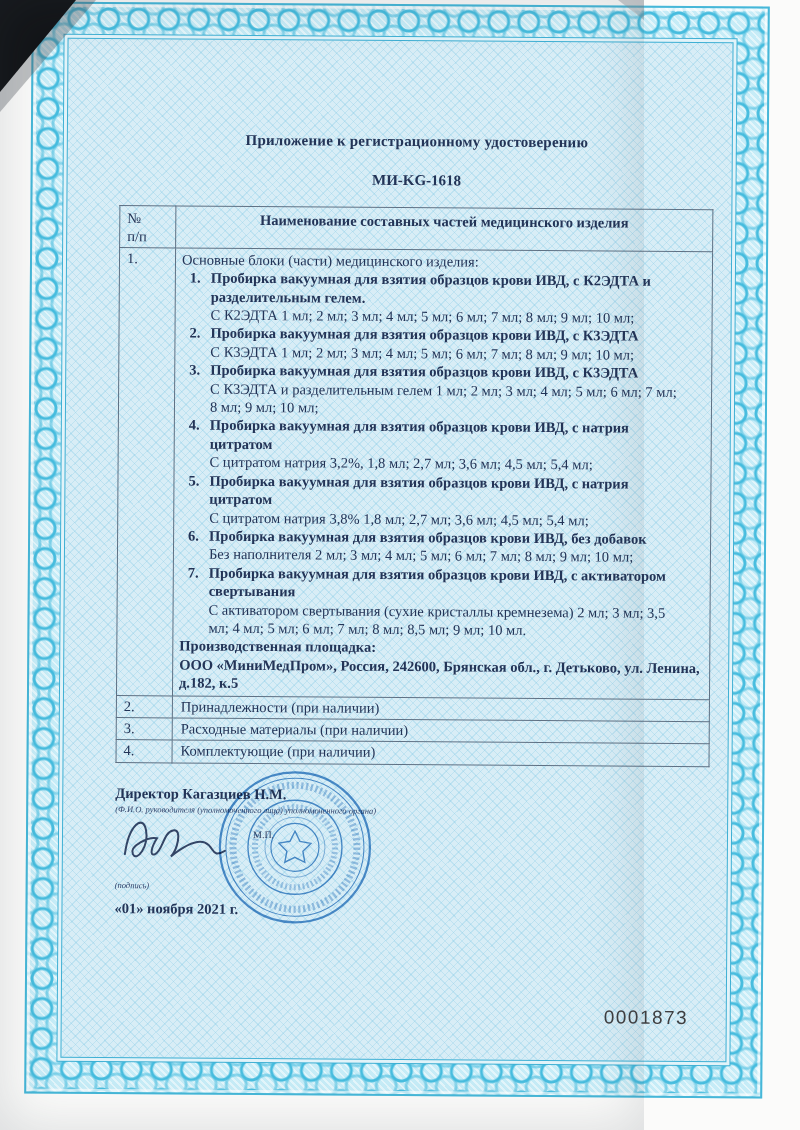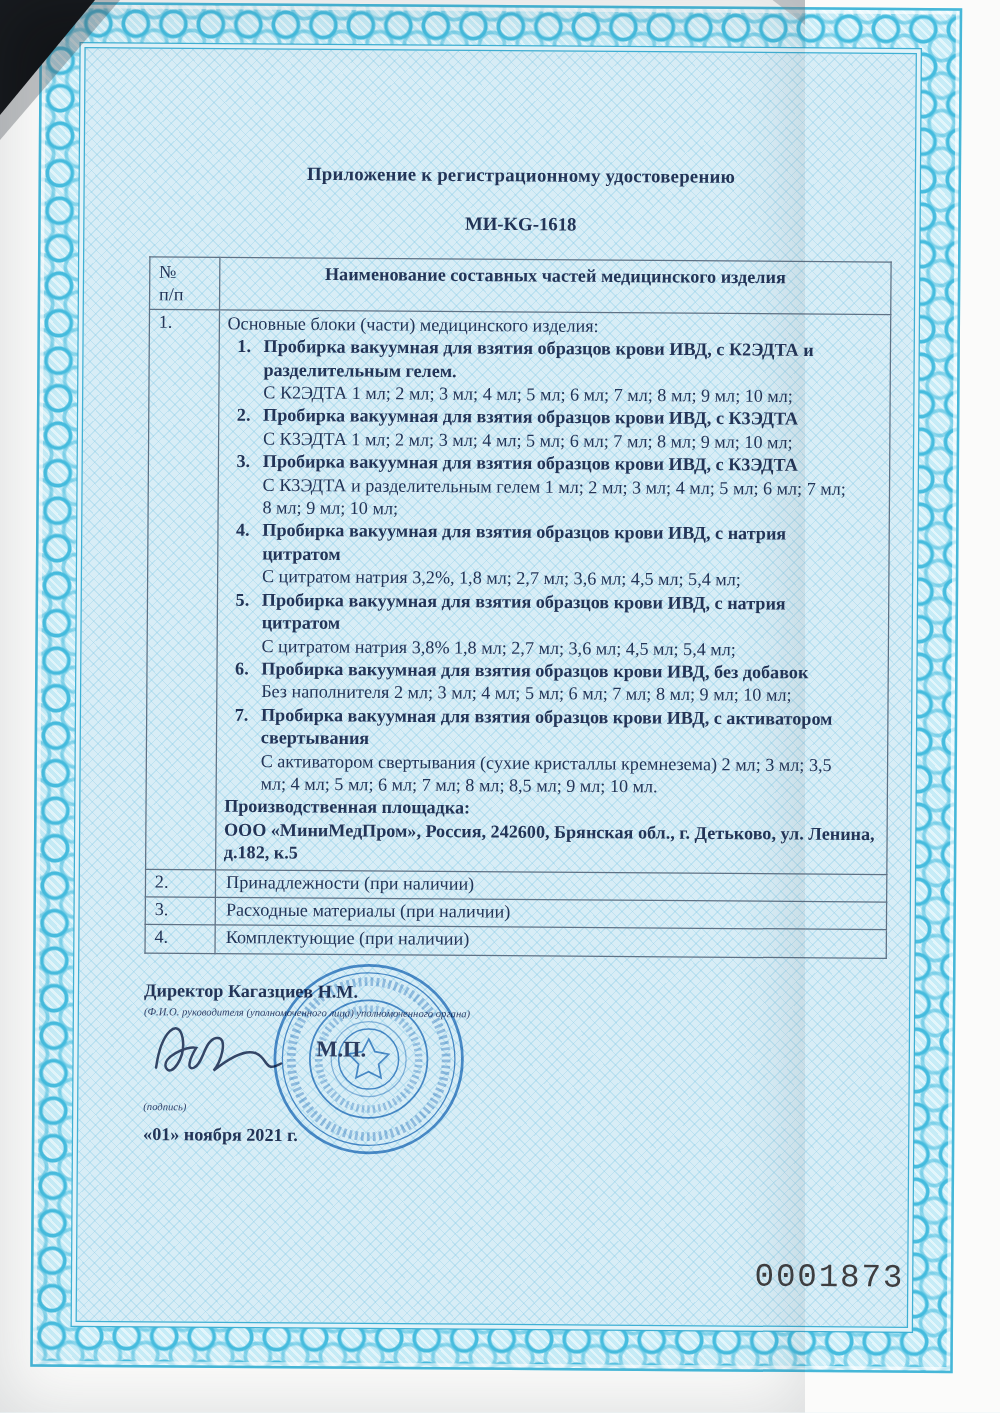--- a/index.html
+++ b/index.html
@@ -92,33 +92,33 @@
   .item-title { display: block; font-weight: 700; }
   .item-desc { display: block; }
   .prod-label, .prod-addr { font-weight: 700; padding-left: 2px; }
 
   .director { margin-top: 22px; font-weight: 700; font-size: 14.5px; }
   .caption { font-size: 8.5px; font-style: italic; color: #31436b; margin-top: 2px; }
 
   .sig-area { position: relative; height: 62px; margin-top: 2px; }
   .signature { position: absolute; left: 4px; top: -8px; width: 112px; height: 62px; z-index: 1; opacity: .9; }
   .signature path { stroke: var(--ink, #2b3a63); stroke-width: 2; fill: none; stroke-linecap: round; }
-  .mp { position: absolute; left: 138px; top: 12px; z-index: 3; font-size: 18px; color: #2c3c60; font-weight: bold; }
+  .mp { position: absolute; left: 138px; top: 12px; z-index: 3; font-size: 10px; color: #2c3c60; }
   .stamp {
     position: absolute; left: 100px; top: -50px; width: 160px; height: 160px;
     z-index: 2; opacity: .8; mix-blend-mode: multiply;
   }
   .stamp circle, .stamp path { fill: none; stroke: var(--stamp_blue, #2a78c0); }
 
   .date { margin-top: 10px; font-weight: 700; font-size: 14.5px; }
 
   .serial {
     position: absolute; left: 542px; top: 964px;
-    font-family: Liberation Mono, monospace;
-    font-size: 26px; letter-spacing: 1.5px; color: var(--serial_gray, #3e3e40);
+    font-family: Liberation Sans, sans-serif;
+    font-size: 19px; letter-spacing: 1.5px; color: var(--serial_gray, #3e3e40);
   }
 </style>
 </head>
 <body>
 
 <div class="scene">
 
   <div class="frame">
     <div class="inner">
 

